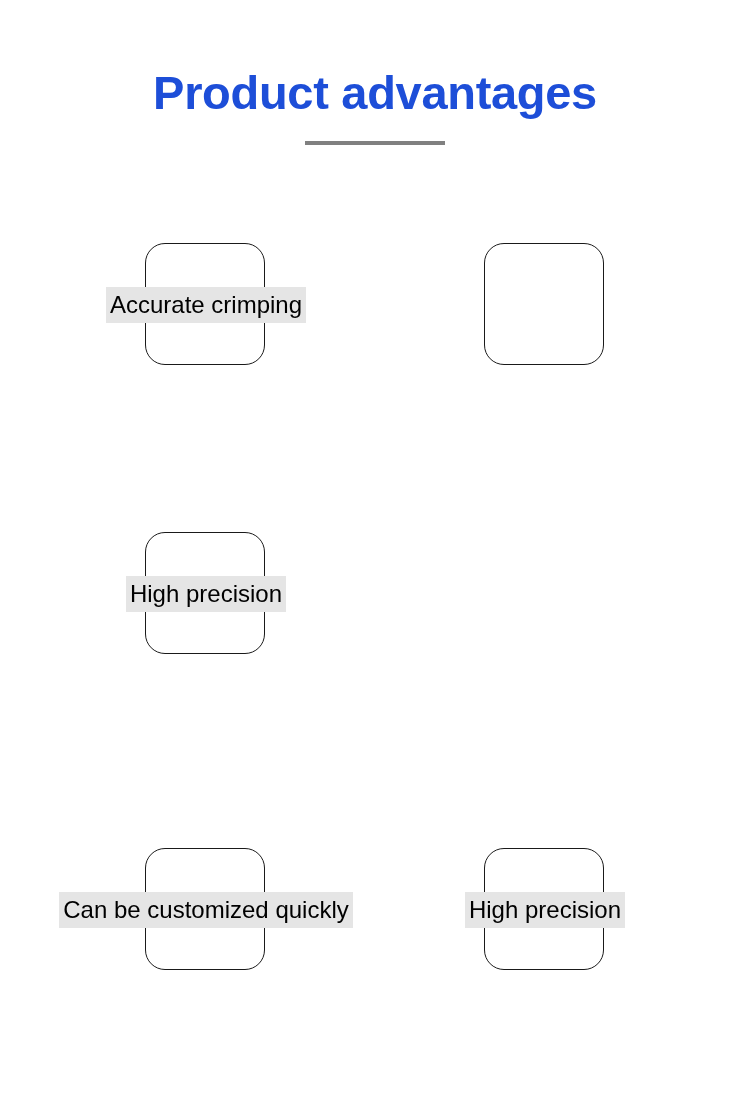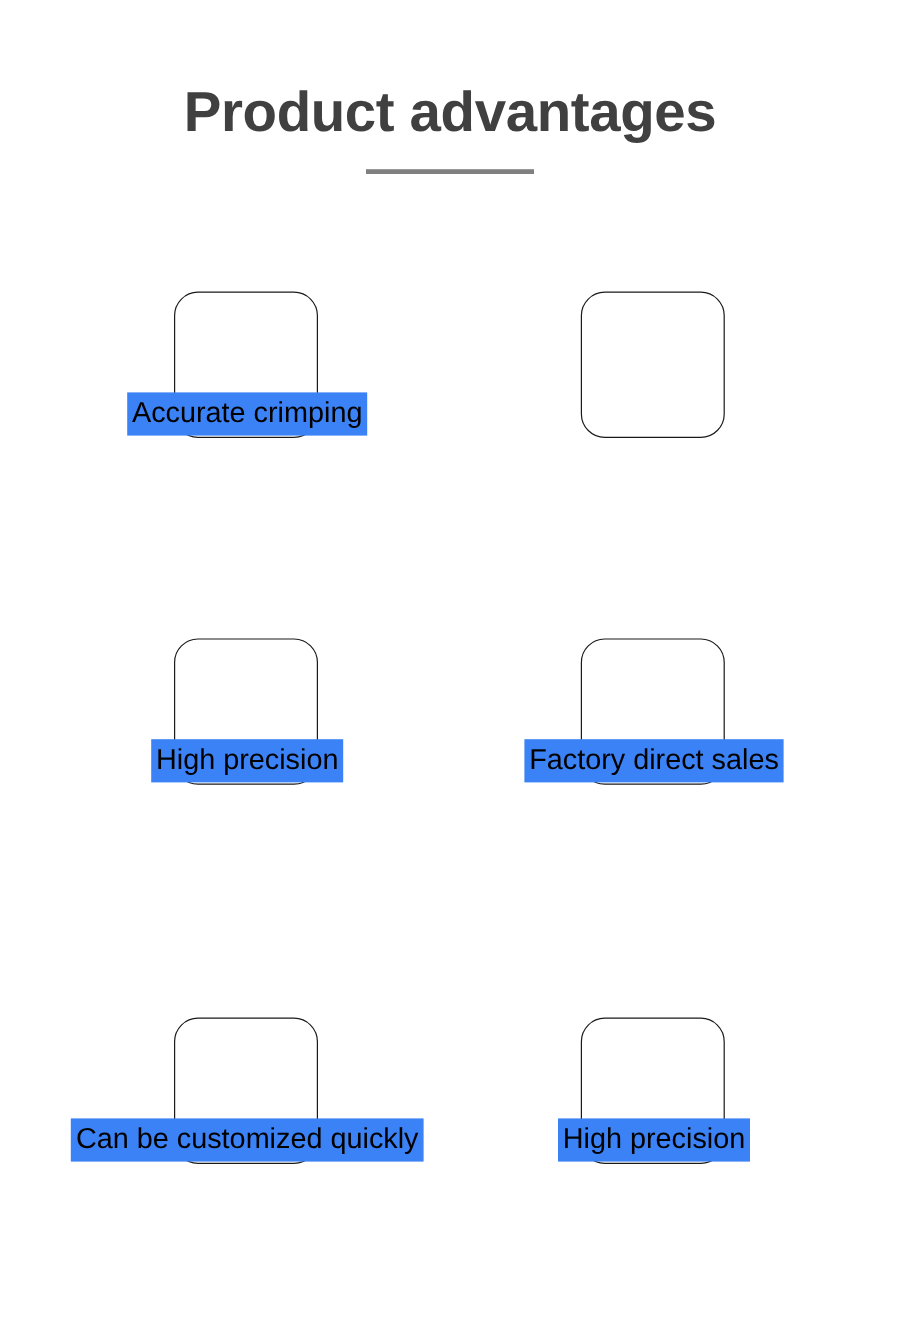--- a/index.html
+++ b/index.html
@@ -37,21 +37,21 @@
     padding: 0;
     position: absolute;
     top: 63px;
     left: 0;
     width: 750px;
     font-family: "Liberation Sans", sans-serif;
     font-size: 47px;
     font-weight: bold;
     line-height: 60px;
     letter-spacing: -0.3px;
-    color: #404040;
+    color: #1d4ed8;
     text-align: center;
     white-space: nowrap;
   }
   .title-divider {
     position: absolute;
     top: 141px;
     left: 305px;
     width: 140px;
     height: 4px;
     background: #808080;
@@ -95,24 +95,23 @@
     line-height: 36px;
     text-align: center;
     font-family: "Liberation Sans", sans-serif;
     font-size: 24px;
     font-weight: normal;
     color: #000000;
     white-space: nowrap;
   }
   .feature-item .feature-label span {
     display: inline-block;
-    background: #3b82f6;
+    background: #e5e5e5;
     padding: 0 4px;
     line-height: 36px;
-    margin-top: 40px;
   }
 
   
   .col-left  { left: 26px; }
   .col-right { left: 365px; }
 
   
   .row-1 { top: 225px; }
   .row-2 { top: 514px; }
   .row-3 { top: 830px; }
@@ -136,24 +135,20 @@
 
     <div class="feature-item col-right row-1">
       <div class="frame"></div>
     </div>
 
     <div class="feature-item col-left row-2">
       <div class="frame"></div>
       <div class="feature-label"><span>High precision</span></div>
     </div>
 
-    <div class="feature-item col-right row-2">
-      <div class="frame"></div>
-      <div class="feature-label"><span>Factory direct sales</span></div>
-    </div>
 
     <div class="feature-item col-left row-3">
       <div class="frame"></div>
       <div class="feature-label"><span>Can be customized quickly</span></div>
     </div>
 
     <div class="feature-item col-right row-3">
       <div class="frame"></div>
       <div class="feature-label"><span>High precision</span></div>
     </div>

